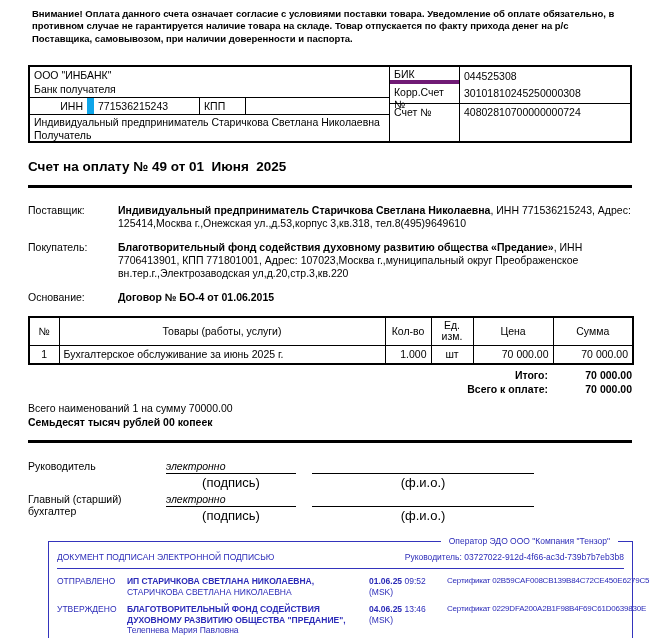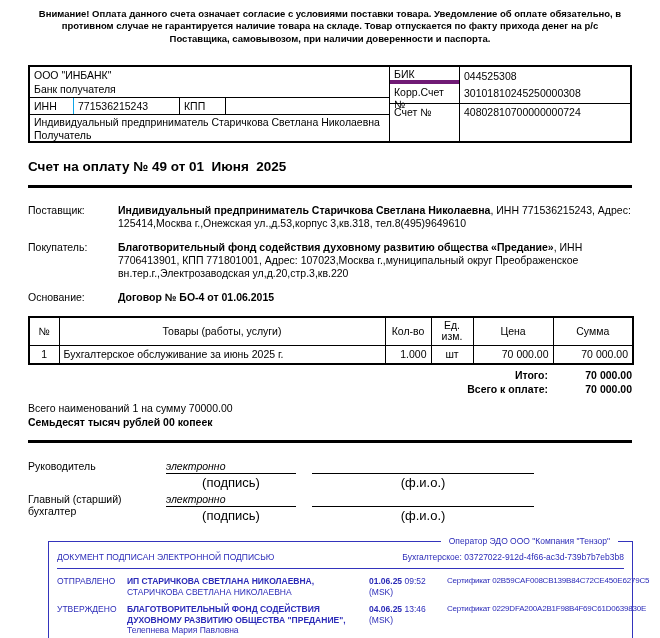--- a/index.html
+++ b/index.html
@@ -2,33 +2,33 @@
 <html><head>
 <meta charset="utf-8">
 <style>
   * { box-sizing: border-box; }
   html, body { margin: 0; padding: 0; }
   body {
     width: 660px; height: 638px; background: #fff; overflow: hidden;
     font-family: "Liberation Sans", sans-serif; font-size: 10.5px; color: #000;
   }
   .warning {
-    margin: 8px auto 0; width: 596px; text-align: center;
+    margin: 8px auto 0; width: 596px; 
     font-weight: bold; font-size: 9.5px; line-height: 1.3;
   }
   
   .bank-table {
     margin: 20px 28px 0; width: 604px; height: 78px;
     border: 2px solid #000; display: flex; font-size: 10.5px;
   }
   .bt-left { width: 360px; border-right: 1px solid #000; display: flex; flex-direction: column; }
   .bt-bankcell { height: 32px; border-bottom: 1px solid #000; padding: 1px 4px; line-height: 14px; }
   .bt-innrow { height: 20px; border-bottom: 1px solid #000; display: flex; }
   .bt-innrow > div { padding: 2px 4px; }
-  .bt-inn-label { width: 44px; border-right: 1px solid #0ea5e9; }
+  .bt-inn-label { width: 64px; border-right: 7px solid #0ea5e9; text-align: right; }
   .bt-inn-value { width: 106px; border-right: 1px solid #000; }
   .bt-kpp-label { width: 46px; border-right: 1px solid #000; }
   .bt-kpp-value { flex: 1; }
   .bt-recipient { flex: 1; padding: 1px 4px; line-height: 12.5px; }
   .bt-right { flex: 1; display: flex; flex-direction: column; }
   .bt-right-top { height: 37px; border-bottom: 1px solid #000; display: flex; }
   .bt-right-labels { width: 70px; border-right: 1px solid #000; display: flex; flex-direction: column; }
   .bt-bik { height: 17px; border-bottom: 4px solid #701a75; padding: 1px 4px; }
   .bt-corr { flex: 1; padding: 2px 4px; }
   .bt-right-vals { flex: 1; padding: 1px 4px; line-height: 17px; }
@@ -215,21 +215,21 @@
       <div class="sig-line"></div>
       <div class="sig-cap">(ф.и.о.)</div>
     </div>
   </div>
 </div>
 
 <div class="esign">
   <div class="es-legend">Оператор ЭДО ООО "Компания "Тензор"</div>
   <div class="es-header">
     <div>ДОКУМЕНТ ПОДПИСАН ЭЛЕКТРОННОЙ ПОДПИСЬЮ</div>
-    <div><span>Бухгалтерское:</span> <span>03727022-912d-4f66-ac3d-739b7b7eb3b8</span></div>
+    <div><span>Руководитель:</span> <span>03727022-912d-4f66-ac3d-739b7b7eb3b8</span></div>
   </div>
   <div class="es-row">
     <div>ОТПРАВЛЕНО</div>
     <div><span class="b">ИП СТАРИЧКОВА СВЕТЛАНА НИКОЛАЕВНА,</span> <span>СТАРИЧКОВА СВЕТЛАНА НИКОЛАЕВНА</span></div>
     <div><span class="b">01.06.25</span> <span>09:52</span><div>(MSK)</div></div>
     <div class="es-cert"><span>Сертификат</span> <span>02B59CAF008CB139B84C72CE450E6279C5</span></div>
   </div>
   <div class="es-row">
     <div>УТВЕРЖДЕНО</div>
     <div>

